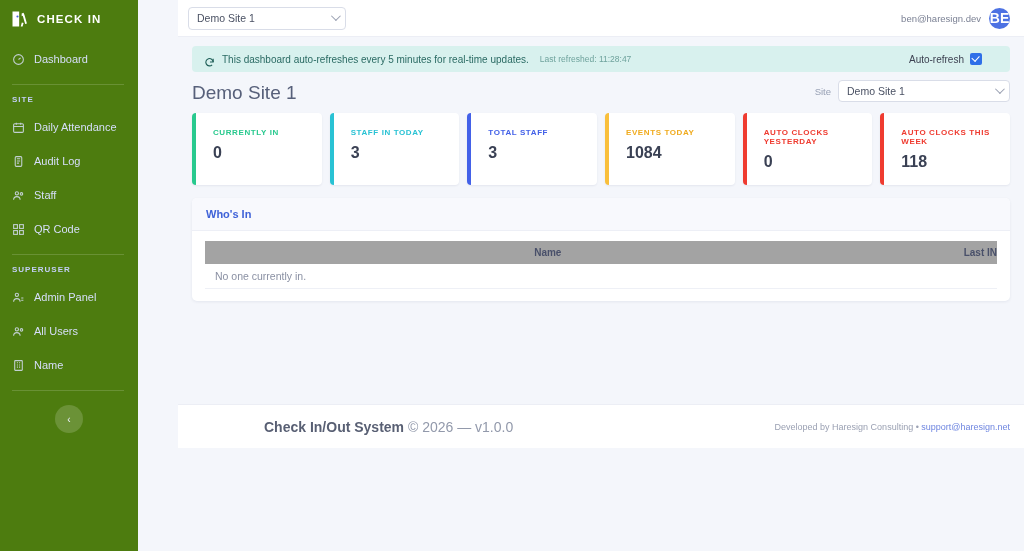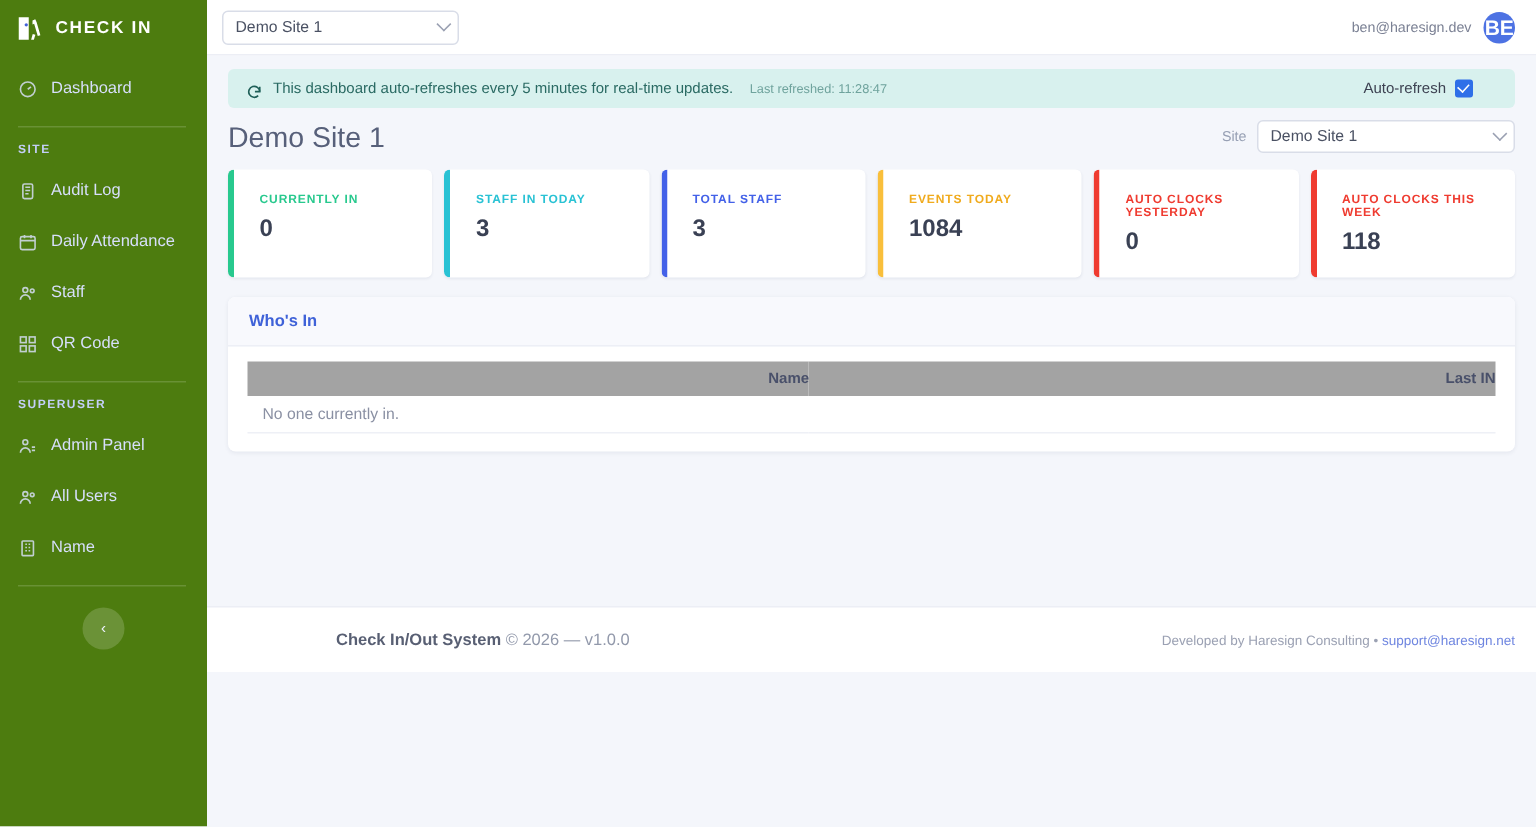--- a/index.html
+++ b/index.html
@@ -48,21 +48,21 @@
   }
   .collapse-btn {
     width: 28px; height: 28px; border-radius: 50%;
     background: rgba(255,255,255,.17);
     display: flex; align-items: center; justify-content: center;
     color: #eef2ff; font-size: 10px; cursor: pointer;
     border: none;
   }
 
   
-  .main { flex: 1; display: flex; flex-direction: column; height: 448px; background:#f4f6fb; }
+  .main { flex: 1; display: flex; flex-direction: column; height: 448px; background:#f4f6fb;margin-left:40px; }
   .topbar {
     height: 37px; background: #ffffff;
     display: flex; align-items: center; justify-content: space-between;
     padding: 0 14px 0 10px;
     border-bottom: 1px solid #eceef5;
   }
   .topbar-select {
     width: 158px; height: 23px;
     border: 1px solid #d9dde8; border-radius: 4px;
     background: #fff; color: #4a5163; font-size: 10.5px;
@@ -167,21 +167,21 @@
   tbody tr:last-child td { border-bottom: 1px solid #eef0f6; }
   td.empty { color: #8a90a3; border-bottom: none; }
   .col-last { width: 55%; }
 
   .footer {
     height: 44px; background: #fff;
     border-top: 1px solid #eceef5;
     display: flex; align-items: center; justify-content: space-between;
     padding: 0 14px 0 86px;
   }
-  .footer-left { font-size: 11px; color: #9299ab; }
+  .footer-left { font-size: 14px; color: #9299ab; }
   .footer-left b { color: #585f73; }
   .footer-right { font-size: 9px; color: #9ba1b3; }
   .footer-right a { color: #6f86e0; text-decoration: none; }
 </style>
 </head>
 <body>
 
 <div class="app">
 
   <aside class="sidebar">
@@ -207,35 +207,35 @@
         </span>
         <span>Dashboard</span>
       </div>
 
       <div class="nav-sep"></div>
       <div class="nav-group-label">SITE</div>
 
       <div class="nav-item">
         <span class="nav-icon">
           <svg viewBox="0 0 24 24" width="13" height="13" fill="none" stroke="#dbe2fc" stroke-width="2">
+            <rect x="3" y="5" width="18" height="16" rx="2"></rect>
+              <path d="M3 10h18M8 3v4M16 3v4"></path>
+          </svg>
+        </span>
+        <span>Daily Attendance</span>
+      </div>
+
+      <div class="nav-item">
+        <span class="nav-icon">
+          <svg viewBox="0 0 24 24" width="13" height="13" fill="none" stroke="#dbe2fc" stroke-width="2">
             <rect x="6" y="3" width="12" height="18" rx="2"></rect>
               <path d="M9 7h6M9 11h6M9 15h4"></path>
           </svg>
         </span>
         <span>Audit Log</span>
-      </div>
-
-      <div class="nav-item">
-        <span class="nav-icon">
-          <svg viewBox="0 0 24 24" width="13" height="13" fill="none" stroke="#dbe2fc" stroke-width="2">
-            <rect x="3" y="5" width="18" height="16" rx="2"></rect>
-              <path d="M3 10h18M8 3v4M16 3v4"></path>
-          </svg>
-        </span>
-        <span>Daily Attendance</span>
       </div>
 
       <div class="nav-item">
         <span class="nav-icon">
           <svg viewBox="0 0 24 24" width="13" height="13" fill="none" stroke="#dbe2fc" stroke-width="2">
             <circle cx="9" cy="8" r="3"></circle>
               <path d="M3 20c0-3.3 2.7-6 6-6s6 2.7 6 6"></path>
               <circle cx="17.5" cy="9" r="2.3"></circle>
           </svg>
         </span>

